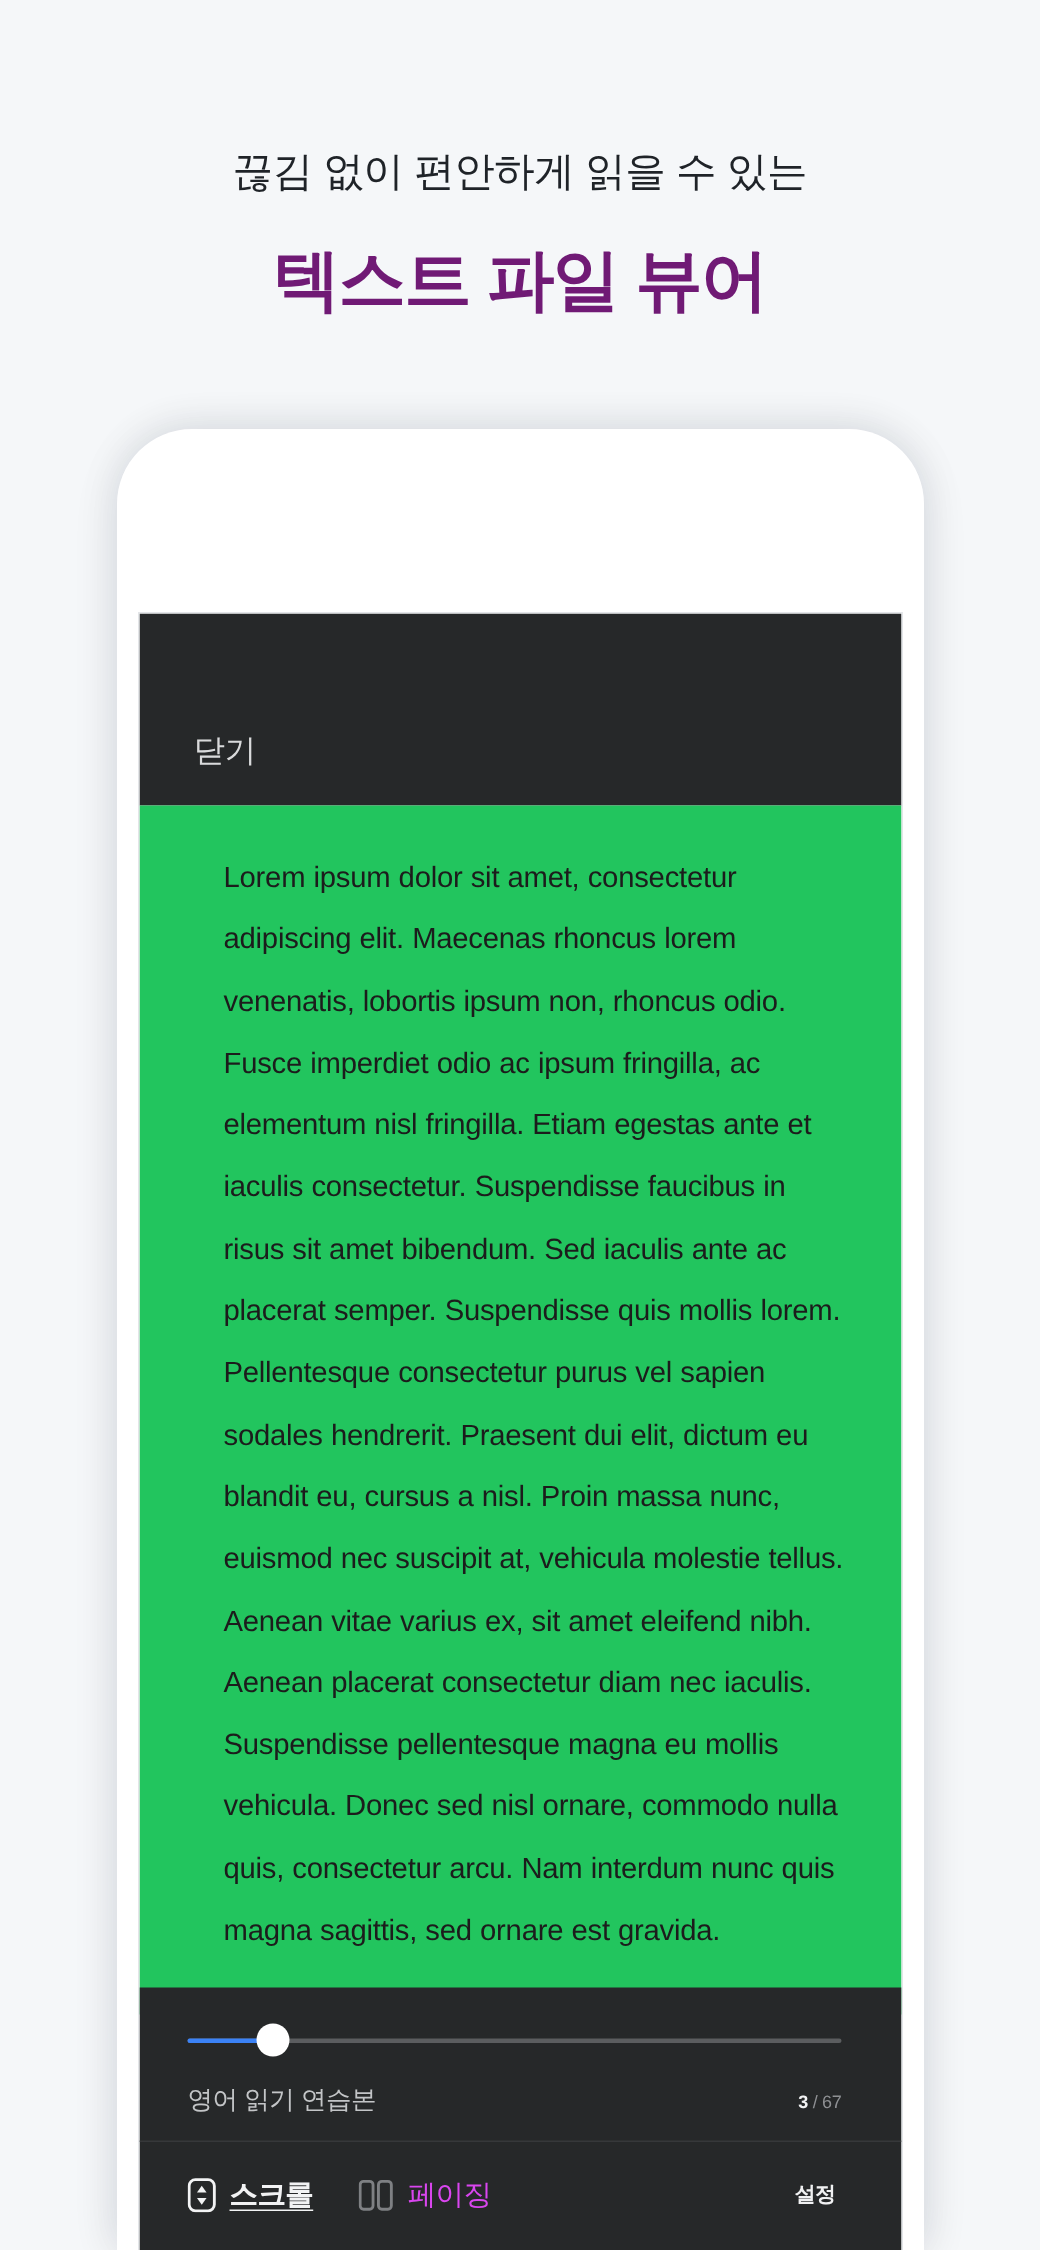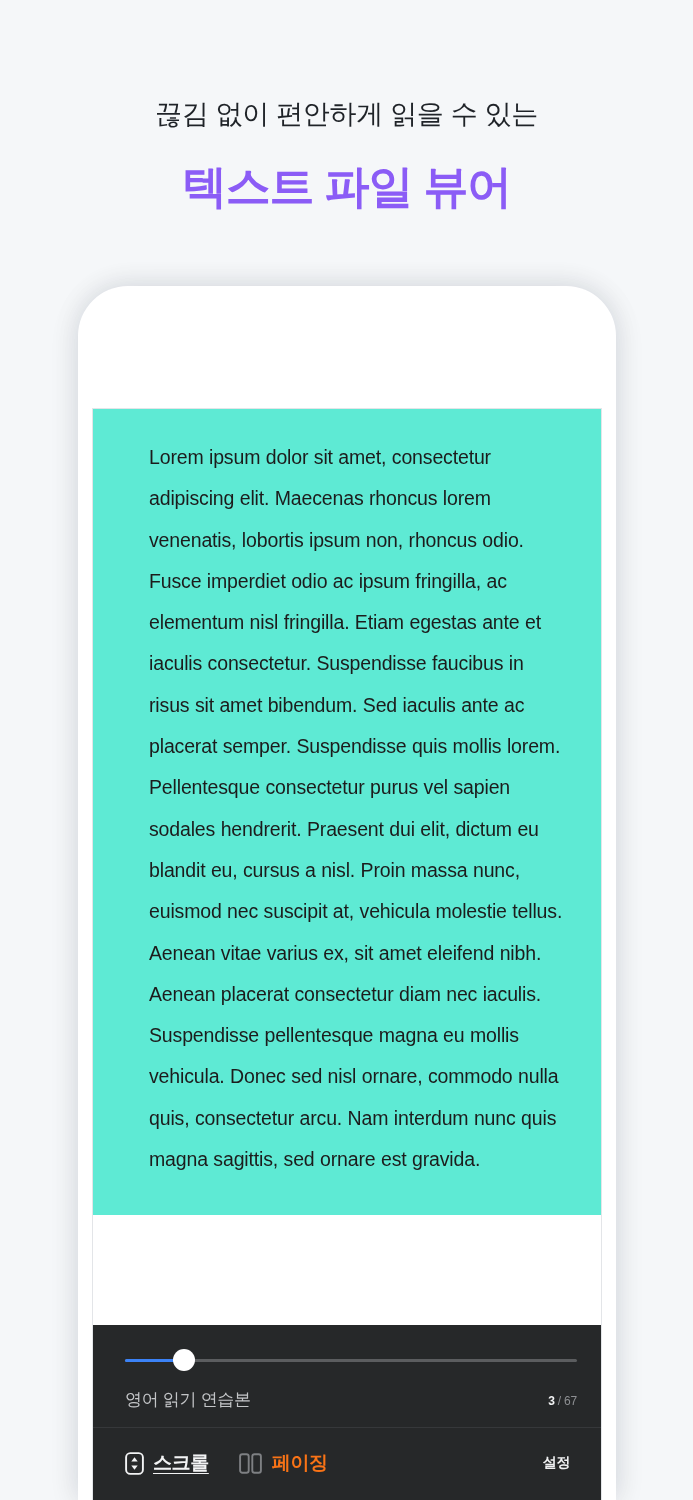--- a/index.html
+++ b/index.html
@@ -30,21 +30,21 @@
     font-size: 27px;
     font-weight: 500;
     color: #1f2328;
     letter-spacing: -0.3px;
     line-height: 1.35;
     margin: 0;
   }
   .promo-title {
     font-size: 45px;
     font-weight: 700;
-    color: #8b5cf6;
+    color: #701a75;
     letter-spacing: -1.2px;
     line-height: 1.3;
     margin: 26px 0 0 0;
   }
 
   
   .phone-frame {
     position: absolute;
     left: 78px;
     top: 286px;
@@ -86,21 +86,21 @@
     line-height: 1;
     cursor: pointer;
   }
 
   
   .reader-body {
     padding: 28px 36px 0 56px;
     box-sizing: border-box;
     height: 806px;
     overflow: hidden;
-    background: #5eead4;
+    background: #22c55e;
   }
   .reader-paragraph {
     margin: 0;
     font-size: 19.5px;
     line-height: 41.3px;
     color: #1c1c1c;
     letter-spacing: -0.15px;
     word-spacing: 0.2px;
     text-align: left;
   }
@@ -108,21 +108,21 @@
   
   .bottom-panel {
     position: absolute;
     left: 0;
     bottom: 0;
     width: 100%;
     background: #262829;
     box-sizing: border-box;
   }
   .progress-section {
-    padding: 24px 24px 16px 32px;
+    padding: 24px 40px 16px 32px;
   }
   .slider-row {
     position: relative;
     height: 22px;
     display: flex;
     align-items: center;
   }
   .slider-track {
     position: relative;
     width: 100%;
@@ -173,42 +173,42 @@
     font-weight: 700;
   }
   .panel-divider {
     height: 1px;
     background: #36383a;
     width: 100%;
   }
   .mode-bar {
     display: flex;
     align-items: center;
-    padding: 22px 31px 24px 32px;
+    padding: 22px 44px 24px 32px;
   }
   .mode-btn {
     display: flex;
     align-items: center;
     gap: 9px;
     cursor: pointer;
     margin-right: 30px;
   }
   .mode-label {
     font-size: 19px;
     letter-spacing: -0.4px;
   }
   .mode-btn.is-active .mode-label {
     color: #f2f3f4;
     font-weight: 700;
     text-decoration: underline;
     text-underline-offset: 4px;
   }
   .mode-btn.is-inactive .mode-label {
-    color: #f97316;
-    font-weight: 700;
+    color: #d946ef;
+    font-weight: 400;
   }
   .settings-btn {
     margin-left: auto;
     font-size: 14px;
     font-weight: 700;
     color: #f0f1f2;
     letter-spacing: -0.4px;
     cursor: pointer;
   }
   .icon-svg { display: block; }
@@ -217,20 +217,23 @@
 <body>
 
 <div class="promo-header">
   <p class="promo-subtitle">끊김 없이 편안하게 읽을 수 있는</p>
   <h1 class="promo-title">텍스트 파일 뷰어</h1>
 </div>
 
 <div class="phone-frame">
   <div class="phone-screen">
 
+    <div class="app-topbar">
+      <span class="topbar-close">닫기</span>
+    </div>
 
     <div class="reader-body">
       <p class="reader-paragraph">Lorem ipsum dolor sit amet, consectetur adipiscing elit. Maecenas rhoncus lorem venenatis, lobortis ipsum non, rhoncus odio. Fusce imperdiet odio ac ipsum fringilla, ac elementum nisl fringilla. Etiam egestas ante et iaculis consectetur. Suspendisse faucibus in risus sit amet bibendum. Sed iaculis ante ac placerat semper. Suspendisse quis mollis lorem. Pellentesque consectetur purus vel sapien sodales hendrerit. Praesent dui elit, dictum eu blandit eu, cursus a nisl. Proin massa nunc, euismod nec suscipit at, vehicula molestie tellus. Aenean vitae varius ex, sit amet eleifend nibh. Aenean placerat consectetur diam nec iaculis. Suspendisse pellentesque magna eu mollis vehicula. Donec sed nisl ornare, commodo nulla quis, consectetur arcu. Nam interdum nunc quis magna sagittis, sed ornare est gravida.</p>
     </div>
 
     <div class="bottom-panel">
 
       <div class="progress-section">
         <div class="slider-row">
           <div class="slider-track" style="background: rgb(91, 93, 95);">

